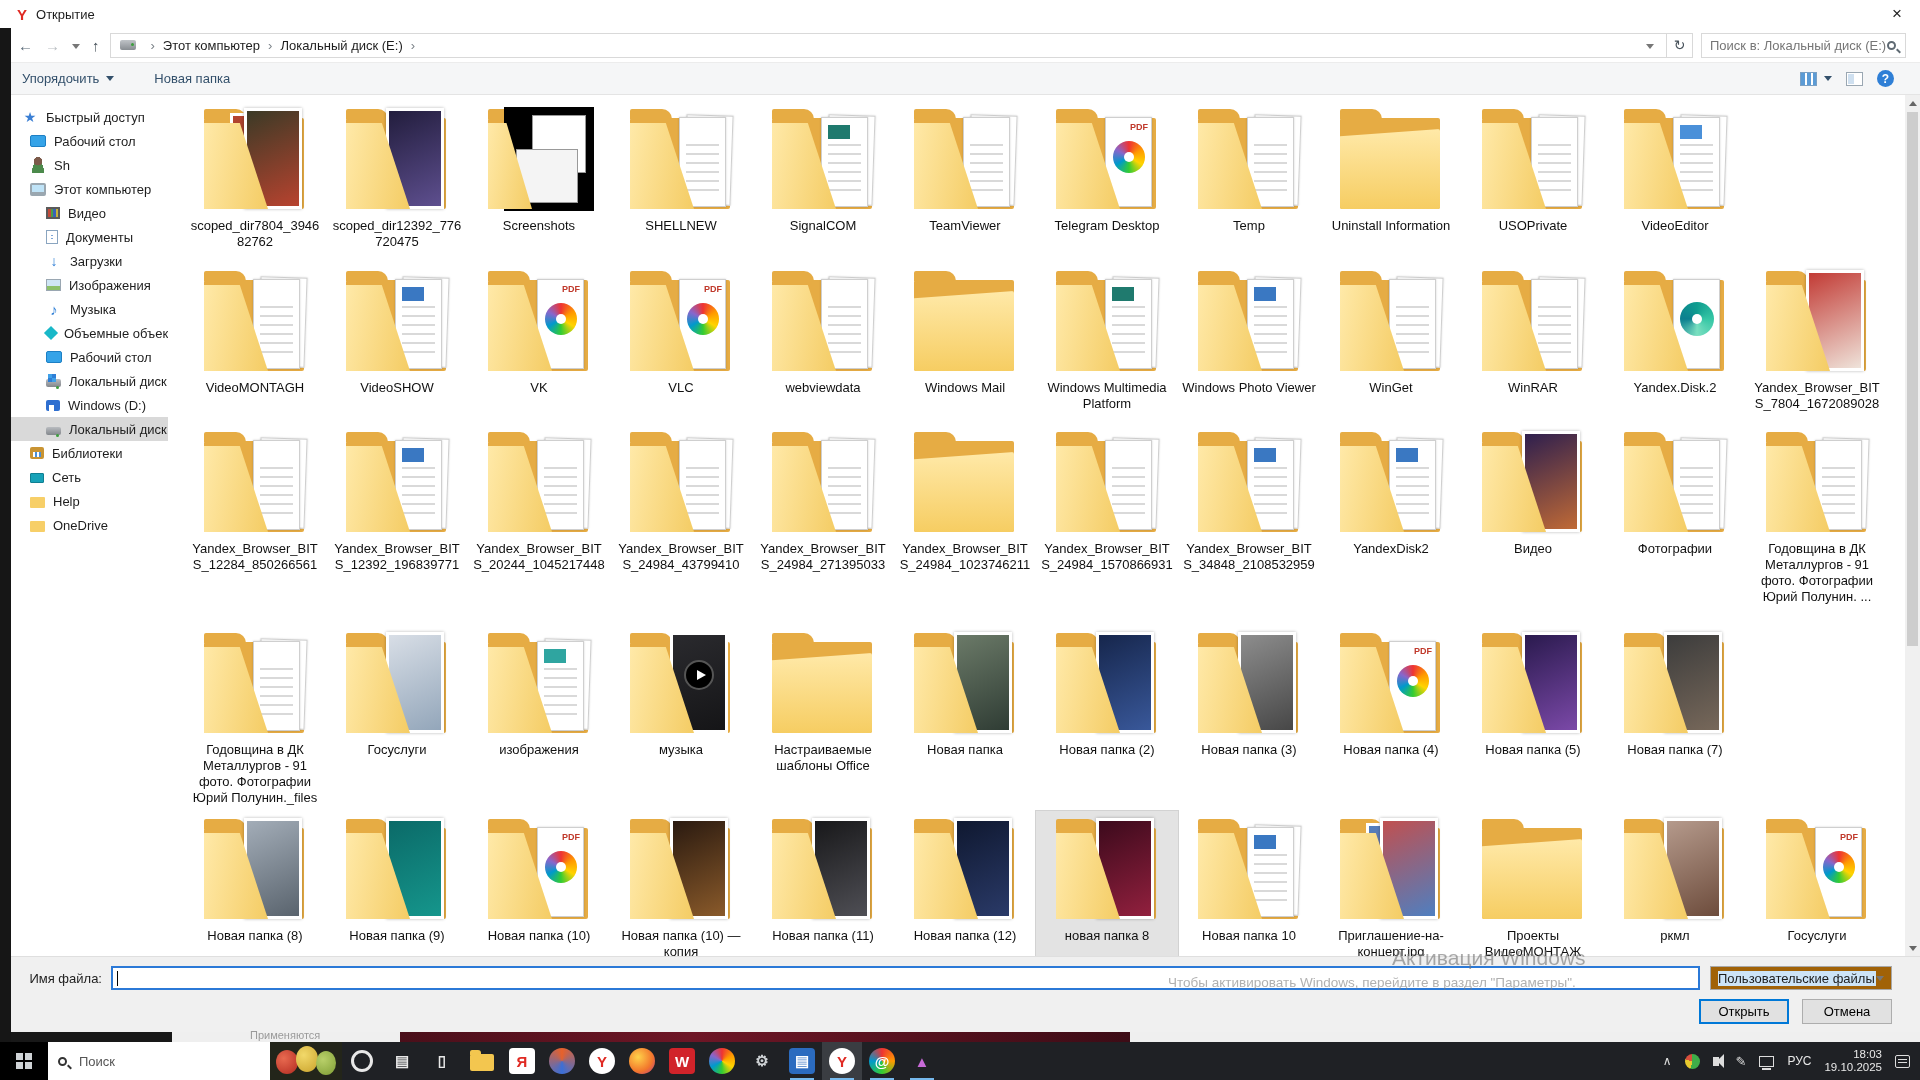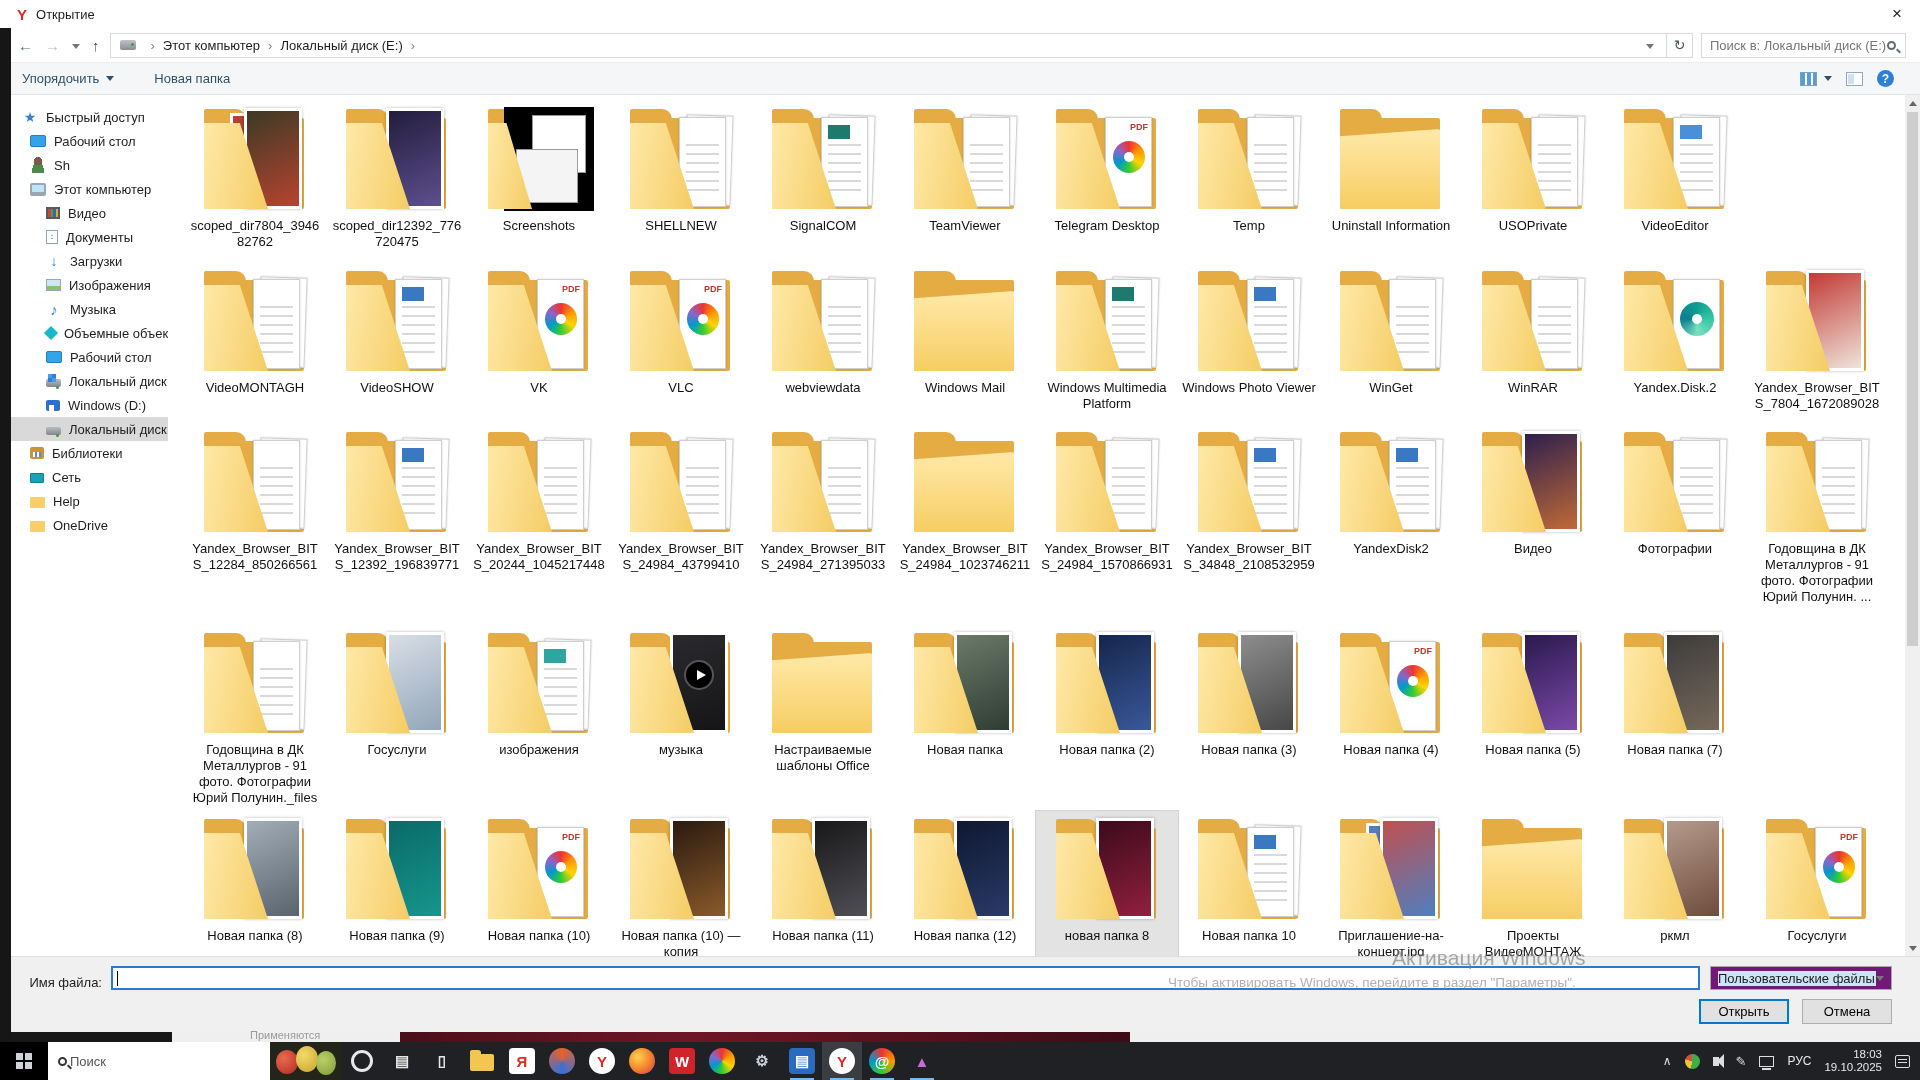--- a/index.html
+++ b/index.html
@@ -109,25 +109,25 @@
   
   .vscroll { position:absolute; right:0; top:0; bottom:0; width:15px; background:#f0f0f0; z-index:5; }
   .sb-btn { position:absolute; left:0; width:15px; height:16px; display:flex; align-items:center; justify-content:center; }
   .sb-up { top:0; } .sb-dn { bottom:0; }
   .tri-up-s { width:0; height:0; border-left:4px solid transparent; border-right:4px solid transparent; border-bottom:5px solid #666; }
   .tri-dn-s { width:0; height:0; border-left:4px solid transparent; border-right:4px solid transparent; border-top:5px solid #666; }
   .sb-thumb { position:absolute; left:2px; right:2px; top:17px; height:62%; background:#cdcdcd; }
 
   
   .footer { height:76px; background:#f0f0f0; border-top:1px solid #dfdfdf; flex:0 0 auto; padding:9px 28px 0 24px; }
-  .frow1 { display:flex; align-items:flex-end; }
+  .frow1 { display:flex; align-items:center; }
   .fn-label { width:78px; font-size:13px; color:#1d1d1d; text-align:right; margin-right:9px; flex:0 0 auto; }
   .fn-input { flex:1; height:24px; background:#fff; border:2px solid #2b79d7; display:flex; align-items:center; padding-left:4px; margin-right:10px; }
   .fn-caret { width:1px; height:15px; background:#000; }
-  .fn-combo { width:182px; height:24px; background:#701a75; border:1px solid #a8a8a8; display:flex; align-items:center; font-size:13px; color:#1d1d1d; padding:0 7px; flex:0 0 auto; }
+  .fn-combo { width:182px; height:24px; background:#a16207; border:1px solid #a8a8a8; display:flex; align-items:center; font-size:13px; color:#1d1d1d; padding:0 7px; flex:0 0 auto; }
   .fn-combo .txt { flex:1; background:#cde4f7; white-space:nowrap; overflow:hidden; }
   .frow2 { display:flex; justify-content:flex-end; gap:13px; margin-top:9px; }
   .btn { width:90px; height:25px; background:#e1e1e1; font-size:13px; color:#000; display:flex; align-items:center; justify-content:center; }
   .btn-open { border:2px solid #0078d7; }
   .btn-cancel { border:1px solid #adadad; }
 
   
   .wm1 { position:absolute; left:1392px; top:946px; font-size:21px; color:rgba(118,118,118,.62); z-index:50; }
   .wm2 { position:absolute; left:1168px; top:975px; font-size:13.5px; color:rgba(128,128,128,.62); z-index:6; white-space:nowrap; }
 
@@ -135,21 +135,21 @@
   .bgstrip { position:absolute; left:0; top:1032px; width:1920px; height:10px; background:#efefef; }
   .bg-dark { position:absolute; left:0; top:0; width:172px; height:10px; background:#181818; }
   .bg-note { position:absolute; left:250px; top:-3px; font-size:11px; color:#9a9a9a; }
   .bg-img { position:absolute; left:400px; top:0; width:730px; height:10px; background:linear-gradient(90deg,#4a0f1a,#6e1626 40%,#3d0c16); }
 
   
   .taskbar { position:absolute; left:0; top:1042px; width:1920px; height:38px; background:#1f2125; display:flex; align-items:stretch; z-index:60; }
   .tb-start { width:48px; display:flex; align-items:center; justify-content:center; background:#000; }
   .winflag { width:16px; height:16px; display:grid; grid-template-columns:7px 7px; grid-template-rows:7px 7px; gap:2px; }
   .winflag span { background:#cfd3d6; }
-  .tb-search { width:222px; background:#fff; display:flex; align-items:center; padding-left:10px; font-size:13px; color:#555; }
+  .tb-search { width:222px; background:#fff; display:flex; align-items:center; padding-left:10px; gap:9px; font-size:13px; color:#555; }
   .tb-search .mag { border-color:#333; } .tb-search .mag::after { background:#333; }
   .tb-fruit { width:72px; background:#23251a; position:relative; overflow:hidden; }
   .tb-fruit i { position:absolute; border-radius:50%; }
   .tb-fruit .a1 { left:6px; top:8px; width:22px; height:24px; background:radial-gradient(circle at 35% 35%,#e86a50,#b32a20); }
   .tb-fruit .a2 { left:26px; top:4px; width:22px; height:26px; background:radial-gradient(circle at 35% 35%,#f2d96a,#caa32c); }
   .tb-fruit .a3 { left:46px; top:9px; width:20px; height:24px; background:radial-gradient(circle at 35% 35%,#b9d06a,#7f9e34); }
   .tb-icons { display:flex; align-items:stretch; }
   .tb-slot { width:40px; display:flex; align-items:center; justify-content:center; position:relative; }
   .tb-slot.active { background:#3a3d42; }
   .tb-underline { position:absolute; left:8px; right:8px; bottom:0; height:2px; background:#76b9ed; }

